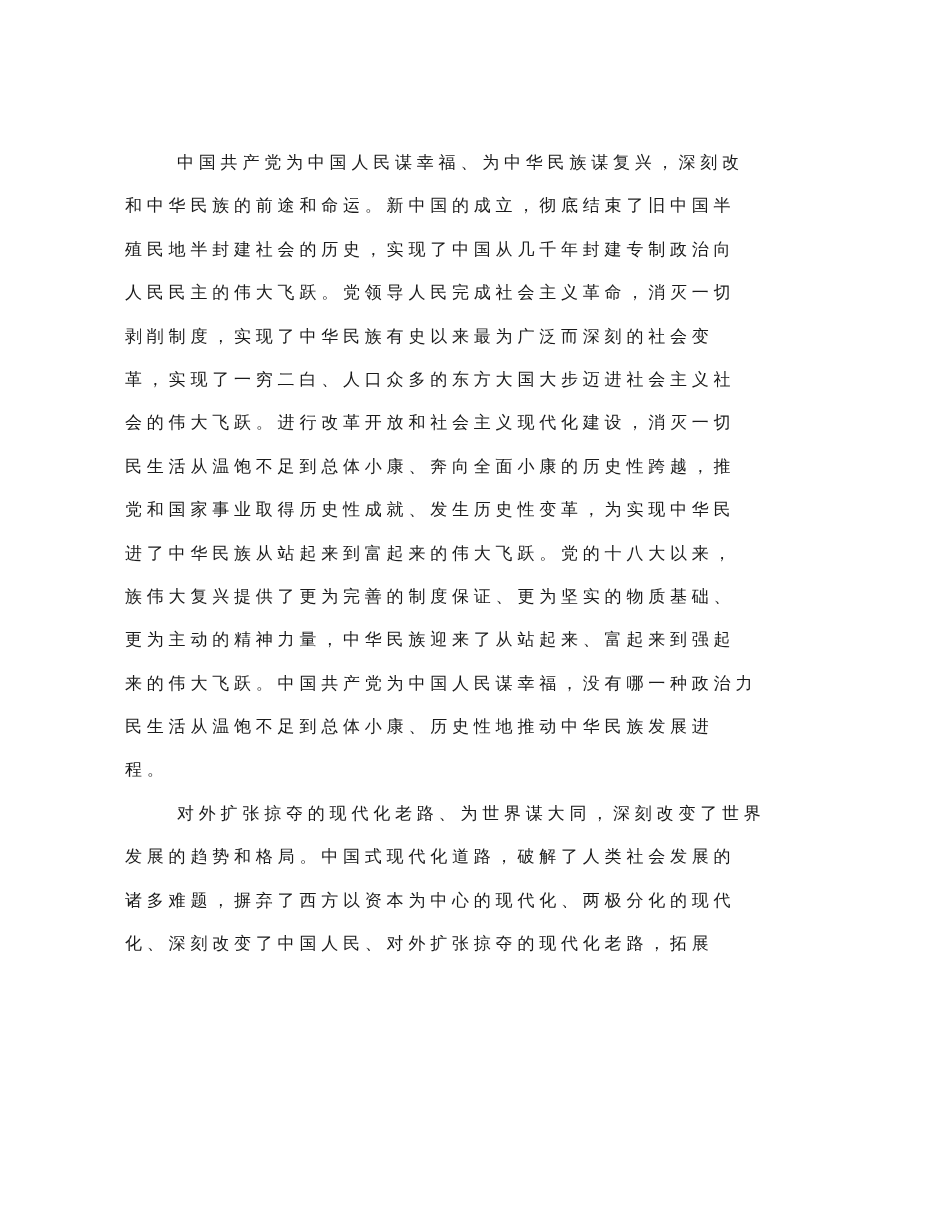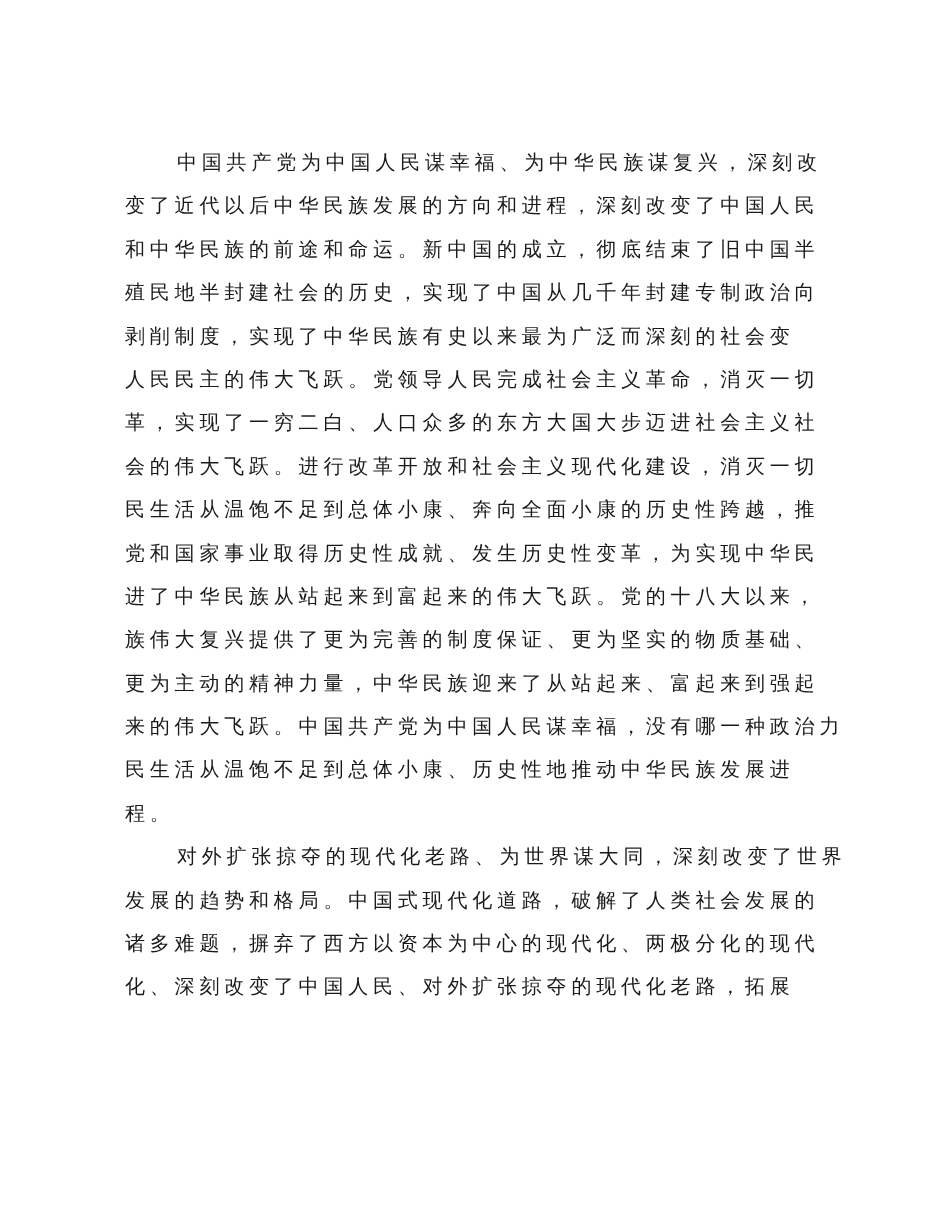--- a/index.html
+++ b/index.html
@@ -21,44 +21,43 @@
     height: 1230px;
     background: #ffffff;
   }
   .content {
     position: absolute;
     left: 125px;
     top: 141px;
     width: 710px;
     font-family: "DejaVu Serif", "Liberation Serif", serif;
     color: #1a1a1a;
-    font-size: 20px;
+    font-size: 17px;
   }
   .line {
     height: 43.4px;
     line-height: 43.4px;
     white-space: nowrap;
     letter-spacing: 4.8px;
   }
   .indent {
     padding-left: 52px;
   }
 </style>
 </head>
 <body>
 
 <div class="page">
   <div class="content">
     <div class="paragraph">
       <div class="line indent">中国共产党为中国人民谋幸福、为中华民族谋复兴，深刻改</div>
-      <div class="line">变了近代以后中华民族发展的方向和进程，深刻改变了中国人民</div>
       <div class="line">和中华民族的前途和命运。新中国的成立，彻底结束了旧中国半</div>
       <div class="line">殖民地半封建社会的历史，实现了中国从几千年封建专制政治向</div>
+      <div class="line">人民民主的伟大飞跃。党领导人民完成社会主义革命，消灭一切</div>
       <div class="line">剥削制度，实现了中华民族有史以来最为广泛而深刻的社会变</div>
-      <div class="line">人民民主的伟大飞跃。党领导人民完成社会主义革命，消灭一切</div>
       <div class="line">革，实现了一穷二白、人口众多的东方大国大步迈进社会主义社</div>
       <div class="line">会的伟大飞跃。进行改革开放和社会主义现代化建设，消灭一切</div>
       <div class="line">民生活从温饱不足到总体小康、奔向全面小康的历史性跨越，推</div>
       <div class="line">党和国家事业取得历史性成就、发生历史性变革，为实现中华民</div>
       <div class="line">进了中华民族从站起来到富起来的伟大飞跃。党的十八大以来，</div>
       <div class="line">族伟大复兴提供了更为完善的制度保证、更为坚实的物质基础、</div>
       <div class="line">更为主动的精神力量，中华民族迎来了从站起来、富起来到强起</div>
       <div class="line">来的伟大飞跃。中国共产党为中国人民谋幸福，没有哪一种政治力</div>
       <div class="line">民生活从温饱不足到总体小康、历史性地推动中华民族发展进</div>
       <div class="line">程。</div>

